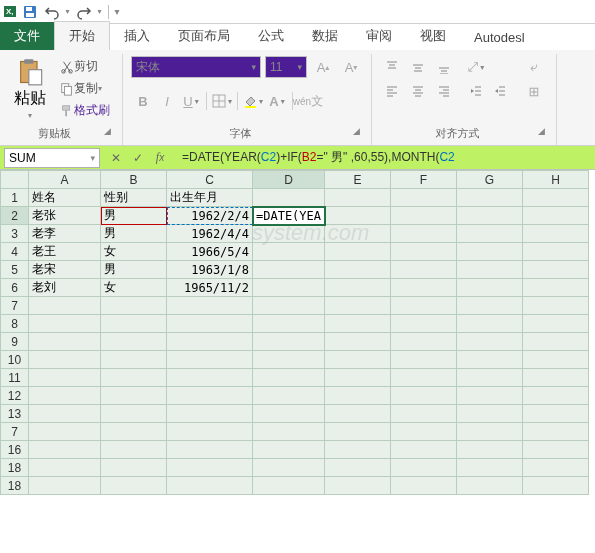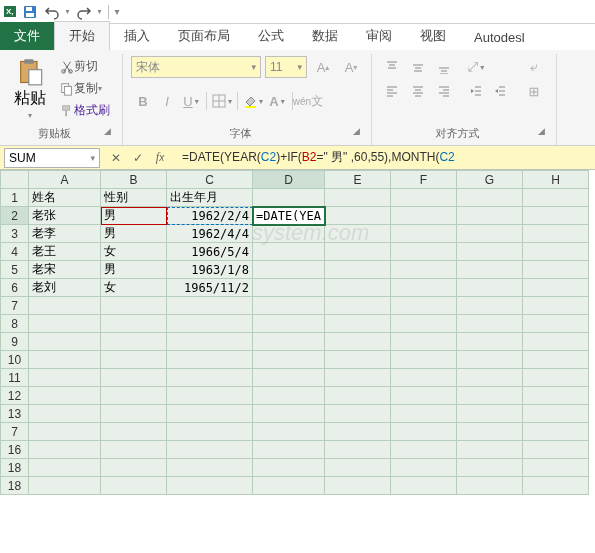--- a/index.html
+++ b/index.html
@@ -22,34 +22,34 @@
   .rgroup-label .launcher { float: right; color: #888; font-size: 9px; padding: 0 3px; }
   
   .paste-big { display: flex; flex-direction: column; align-items: center; padding: 2px 6px; cursor: pointer; }
   .paste-big svg { width: 28px; height: 28px; }
   .paste-big span { font-size: 16px; margin-top: 2px; }
   .clip-side { display: flex; flex-direction: column; gap: 1px; }
   .clip-btn { display: flex; align-items: center; padding: 2px 4px; cursor: pointer; color: #555; }
   .clip-btn svg { width: 14px; height: 14px; }
   
   .font-top { display: flex; gap: 4px; margin-bottom: 6px; }
-  .combo { border: 1px solid #c0c0c0; background: #fef9c3; display: flex; align-items: center; padding: 1px 4px; font-size: 12px; cursor: pointer; color: #888; }
+  .combo { border: 1px solid #c0c0c0; background: #4c1d95; display: flex; align-items: center; padding: 1px 4px; font-size: 12px; cursor: pointer; color: #888; }
   .combo .v { flex: 1; }
   .combo .dd { color: #888; font-size: 9px; padding-left: 4px; }
   .font-name { width: 130px; }
   .font-size { width: 42px; }
   
   .btnrow { display: flex; gap: 0; align-items: center; }
   .tbtn { width: 24px; height: 22px; display: flex; align-items: center; justify-content: center; color: #555; cursor: pointer; font-size: 13px; }
   .tbtn.dd::after { content: "▾"; font-size: 8px; margin-left: 2px; color: #888; }
   .sep { width: 1px; height: 18px; background: #d0d0d0; margin: 0 3px; }
   
   .align-grid { display: grid; grid-template-columns: repeat(3, 24px); grid-template-rows: repeat(2, 22px); gap: 2px; }
   
-  .namebox-row { display: flex; align-items: center; border-bottom: 1px solid #c0c0c0; height: 24px; background: #fef9c3; padding-left: 4px; }
+  .namebox-row { display: flex; align-items: center; border-bottom: 1px solid #c0c0c0; height: 24px; background: #bef264; padding-left: 4px; }
   .namebox { border: 1px solid #b0b0b0; background: #fff; width: 96px; display: flex; align-items: center; padding: 0 4px; height: 20px; }
   .namebox .dd { color: #888; font-size: 9px; }
   .fx-btns { display: flex; gap: 2px; margin: 0 6px; }
   .fx-btn { width: 20px; height: 20px; display: flex; align-items: center; justify-content: center; color: #666; cursor: pointer; font-size: 12px; }
   .fx-label { font-style: italic; font-family: "Times New Roman"; }
   .formula-bar { flex: 1; padding: 0 6px; font-family: Consolas, monospace; font-size: 12px; white-space: nowrap; overflow: hidden; }
   .formula-bar .fn { color: #333; }
   .formula-bar .ref1 { color: #0070c0; }
   .formula-bar .ref2 { color: #c00000; }
   

